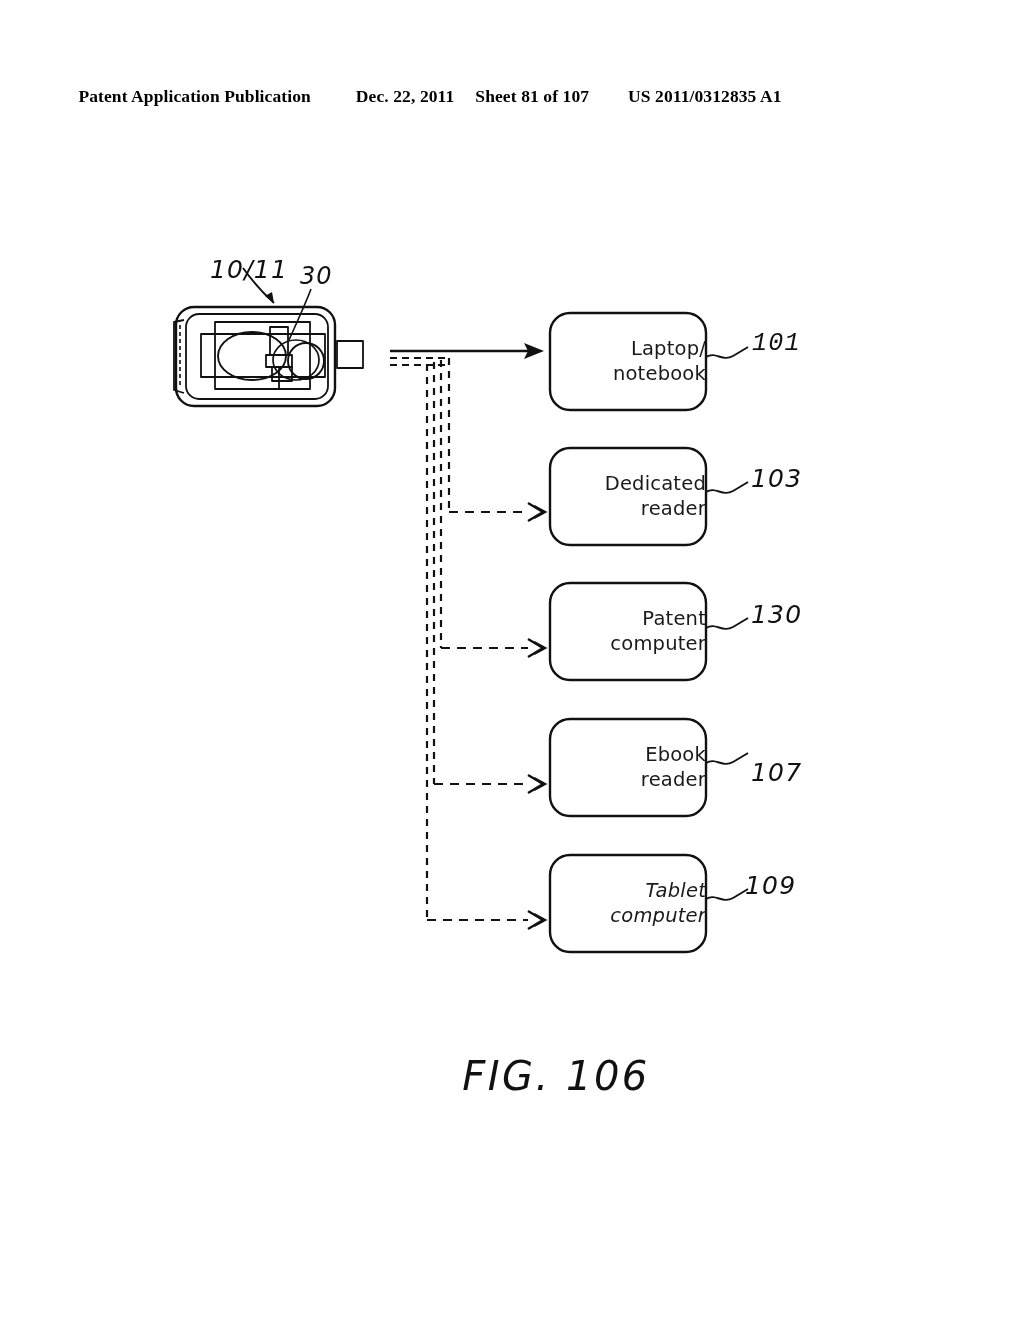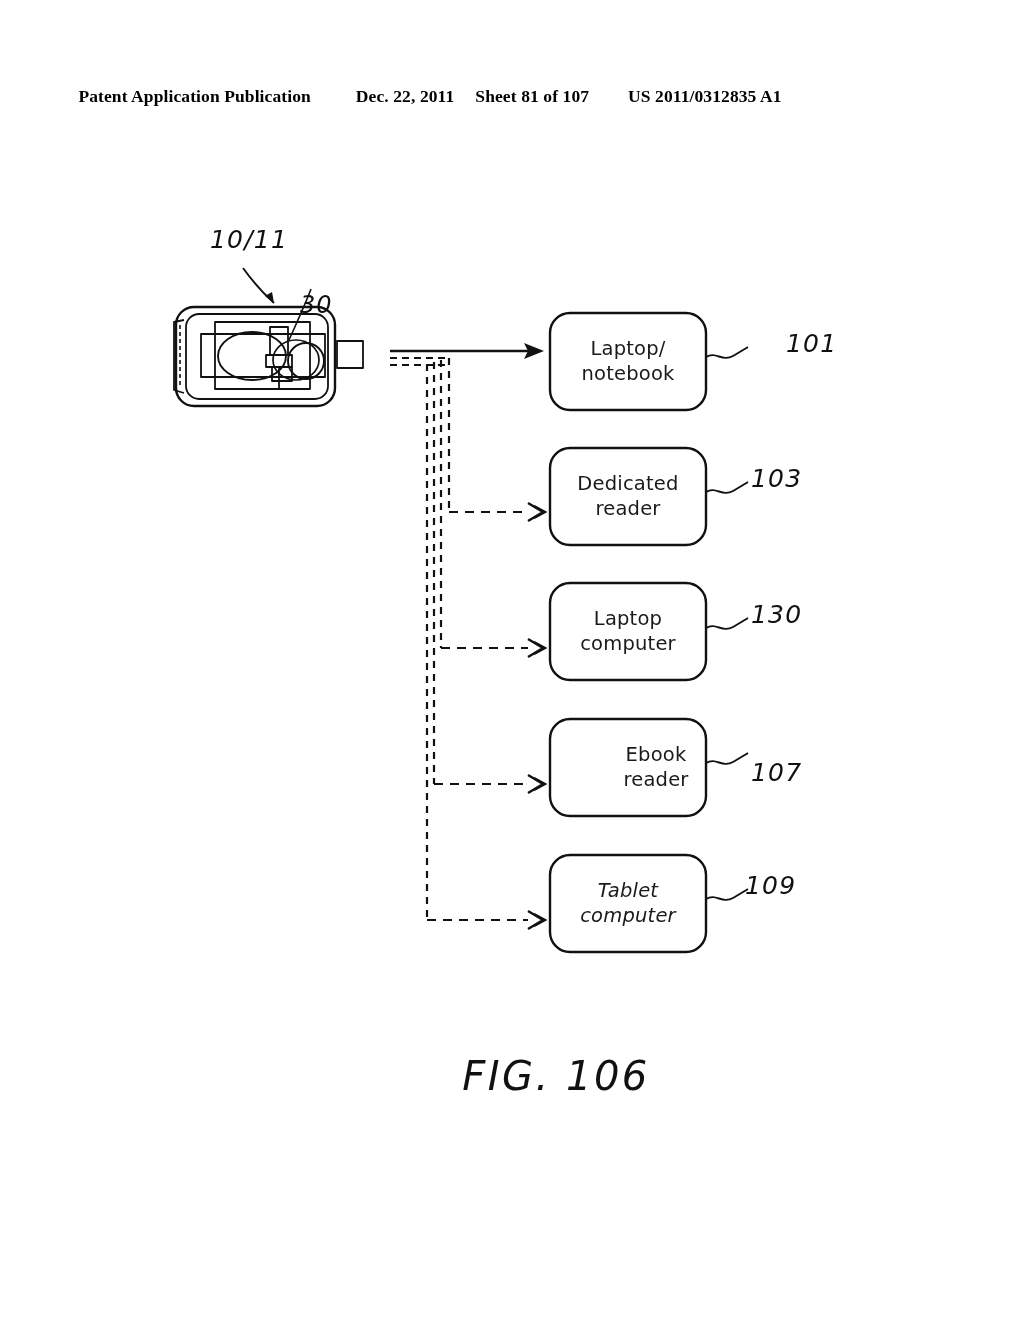--- a/index.html
+++ b/index.html
@@ -47,21 +47,21 @@
     left: 0;
     top: 0;
     width: 1024px;
     height: 1320px;
   }
 
   
   .box-label {
     position: absolute;
     width: 156px;
-    text-align: center;
+    text-align: right;
     font-family: "DejaVu Sans", sans-serif;
     font-size: 19.5px;
     line-height: 25px;
     color: #1a1a1a;
     letter-spacing: 0.2px;
   }
   .box-label .l2 { display: block; }
 
   
   .ref-num {
@@ -202,37 +202,37 @@
     <span>Laptop/</span>
     <span class="l2">notebook</span>
   </div>
 
   <div class="box-label" style="left:550px; top:471px;">
     <span>Dedicated</span>
     <span class="l2">reader</span>
   </div>
 
   <div class="box-label" style="left:550px; top:606px;">
-    <span>Laptop</span>
+    <span>Patent</span>
     <span class="l2">computer</span>
   </div>
 
-  <div class="box-label" style="left:550px; top:742px;padding-left:28px;">
+  <div class="box-label" style="left:550px; top:742px;">
     <span>Ebook</span>
     <span class="l2">reader</span>
   </div>
 
   <div class="box-label" style="left:550px; top:878px;font-style:italic;">
     <span>Tablet</span>
     <span class="l2">computer</span>
   </div>
 
-  <div class="ref-num" style="left:786px; top:329px;">101</div>
+  <div class="ref-num" style="left:752px; top:329px;font-family:Liberation Mono, monospace;">101</div>
   <div class="ref-num" style="left:751px; top:464px;">103</div>
   <div class="ref-num" style="left:751px; top:600px;">130</div>
   <div class="ref-num" style="left:751px; top:735px;margin-top:23px;">107</div>
   <div class="ref-num" style="left:745px; top:871px;">109</div>
 
-  <div class="ref-num" style="left:210px; top:225px;">10/11</div>
-  <div class="ref-num-sm" style="left:300px; top:262px;margin-top:29px;">30</div>
+  <div class="ref-num" style="left:210px; top:255px;">10/11</div>
+  <div class="ref-num-sm" style="left:300px; top:262px;">30</div>
 
   <div class="fig-caption">FIG. 106</div>
 </div>
 
 </body></html>

